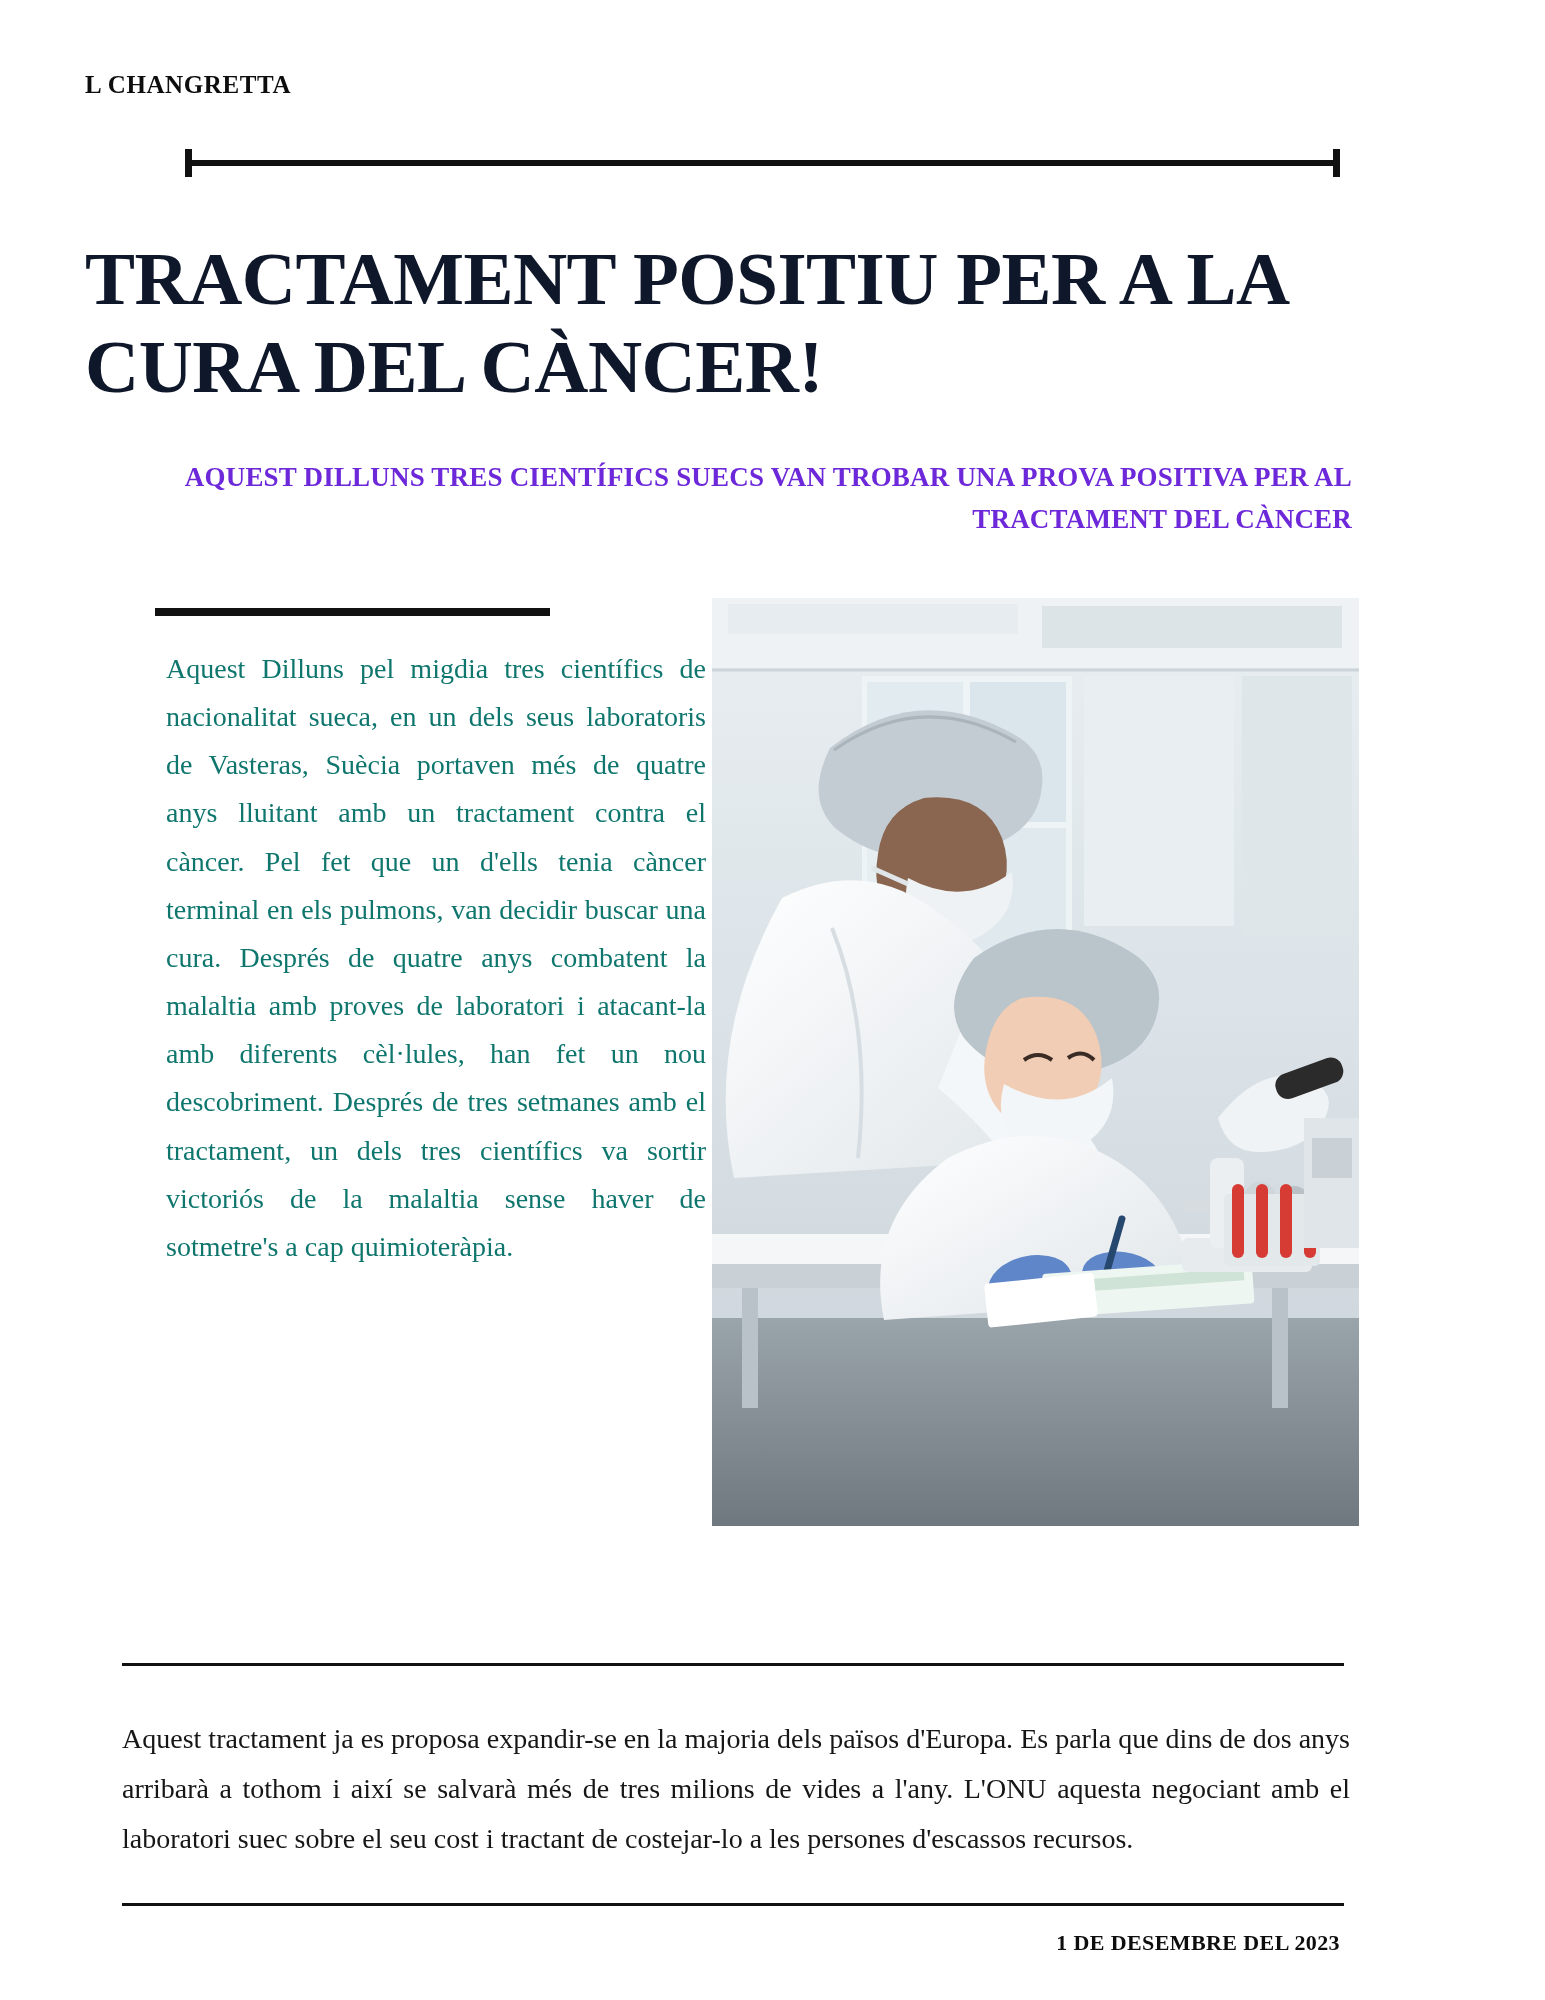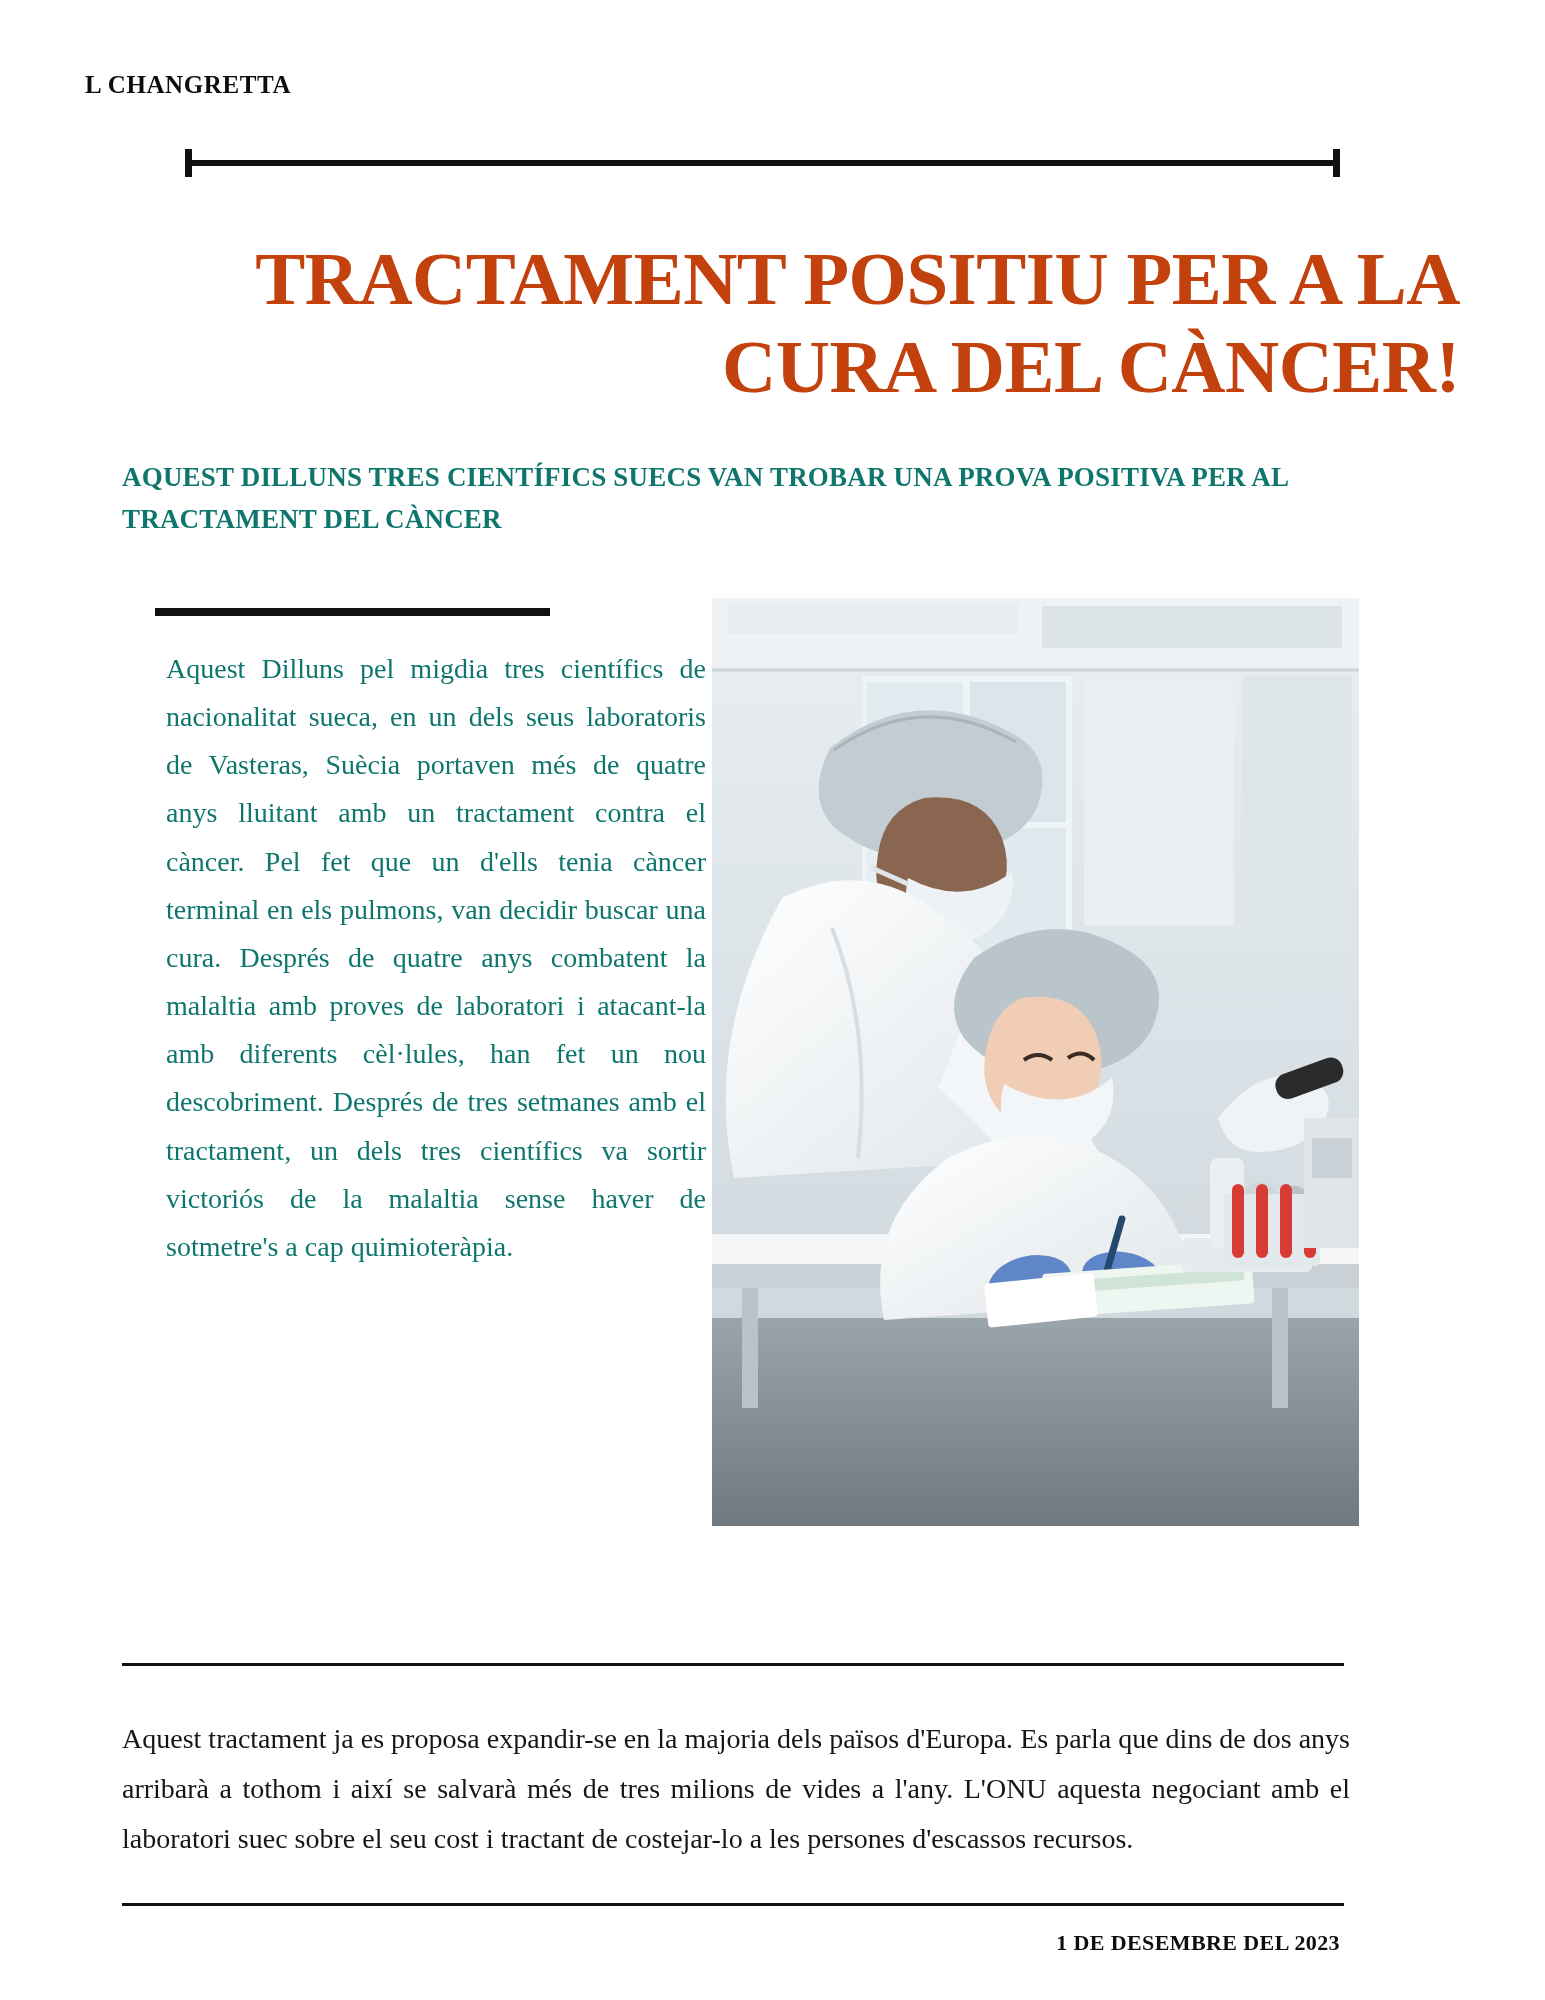--- a/index.html
+++ b/index.html
@@ -51,41 +51,42 @@
   }
   .top-rule::before { left: 0; }
   .top-rule::after  { right: 0; }
 
   
   .headline {
     position: absolute;
     left: 85px;
     top: 185px;
     width: 1375px;
-    text-align: right;
-    color: #c2410c;
+    text-align: left;
+    color: #0f172a;
     font-family: "Liberation Serif", serif;
     font-weight: bold;
     font-size: 75px;
     line-height: 1.17;
     letter-spacing: -0.5px;
   }
 
   
   .subhead {
     position: absolute;
     left: 122px;
     top: 435px;
     width: 1230px;
     font-family: "Liberation Serif", serif;
     font-weight: bold;
     font-size: 27px;
     line-height: 1.55;
     letter-spacing: 0.2px;
-    color: #0f766e;
+    color: #6d28d9;
+    text-align: right;
   }
 
   
   .col-rule {
     position: absolute;
     left: 155px;
     top: 608px;
     width: 395px;
     height: 8px;
     background: #111111;

